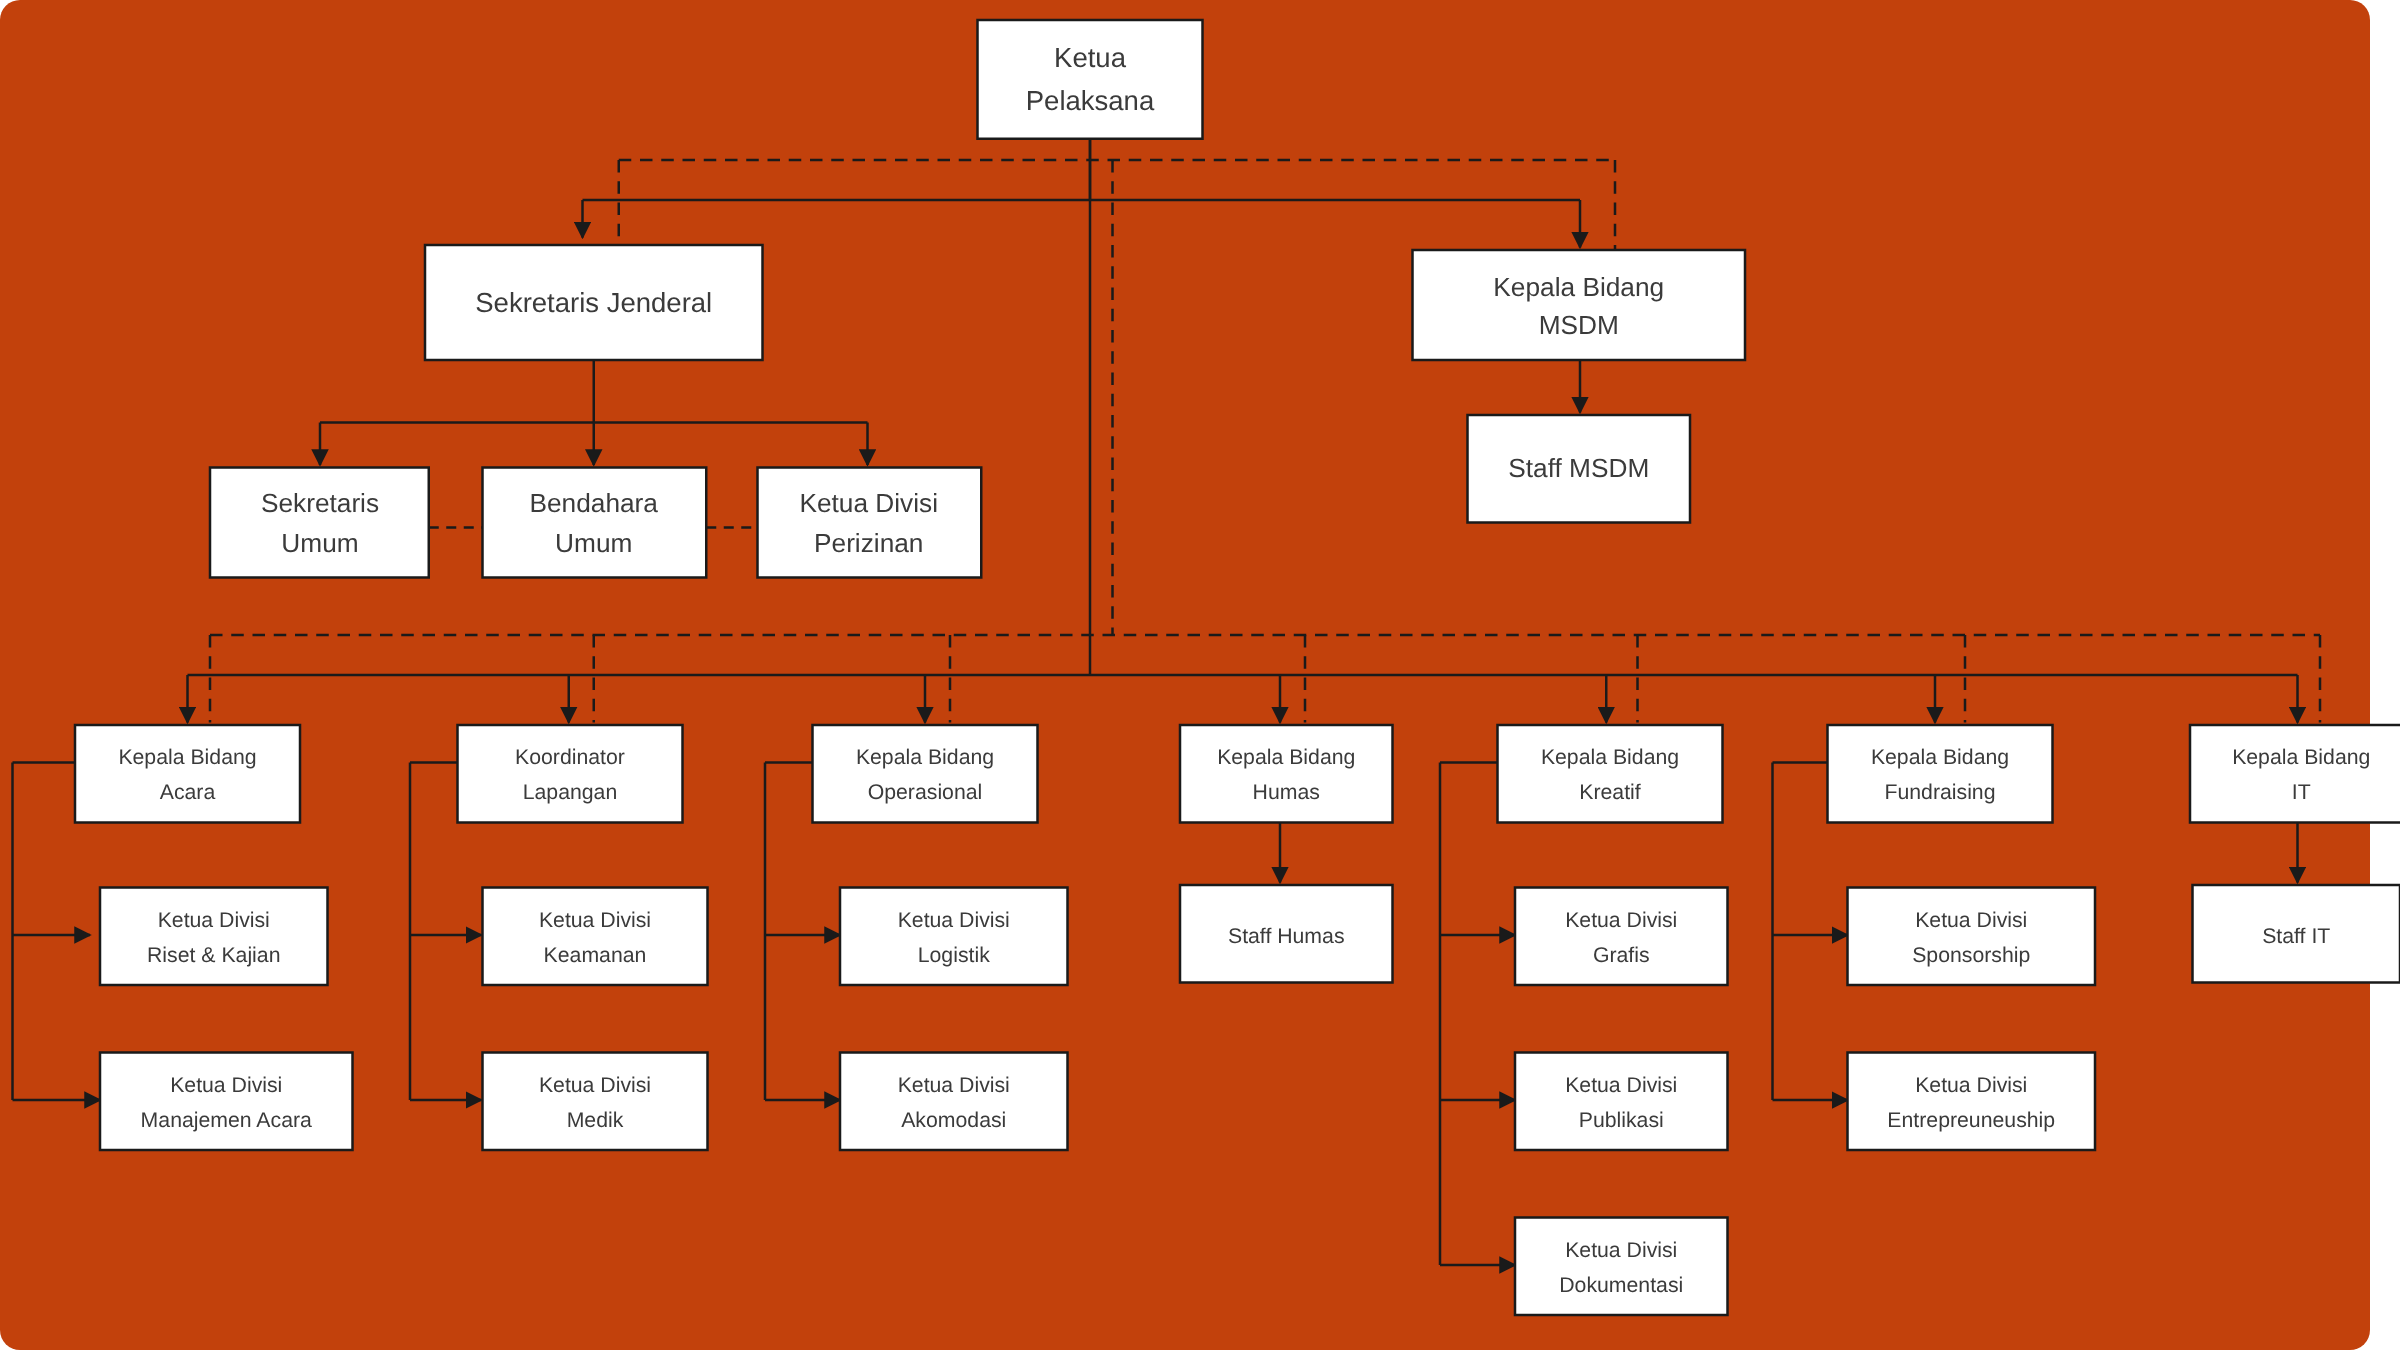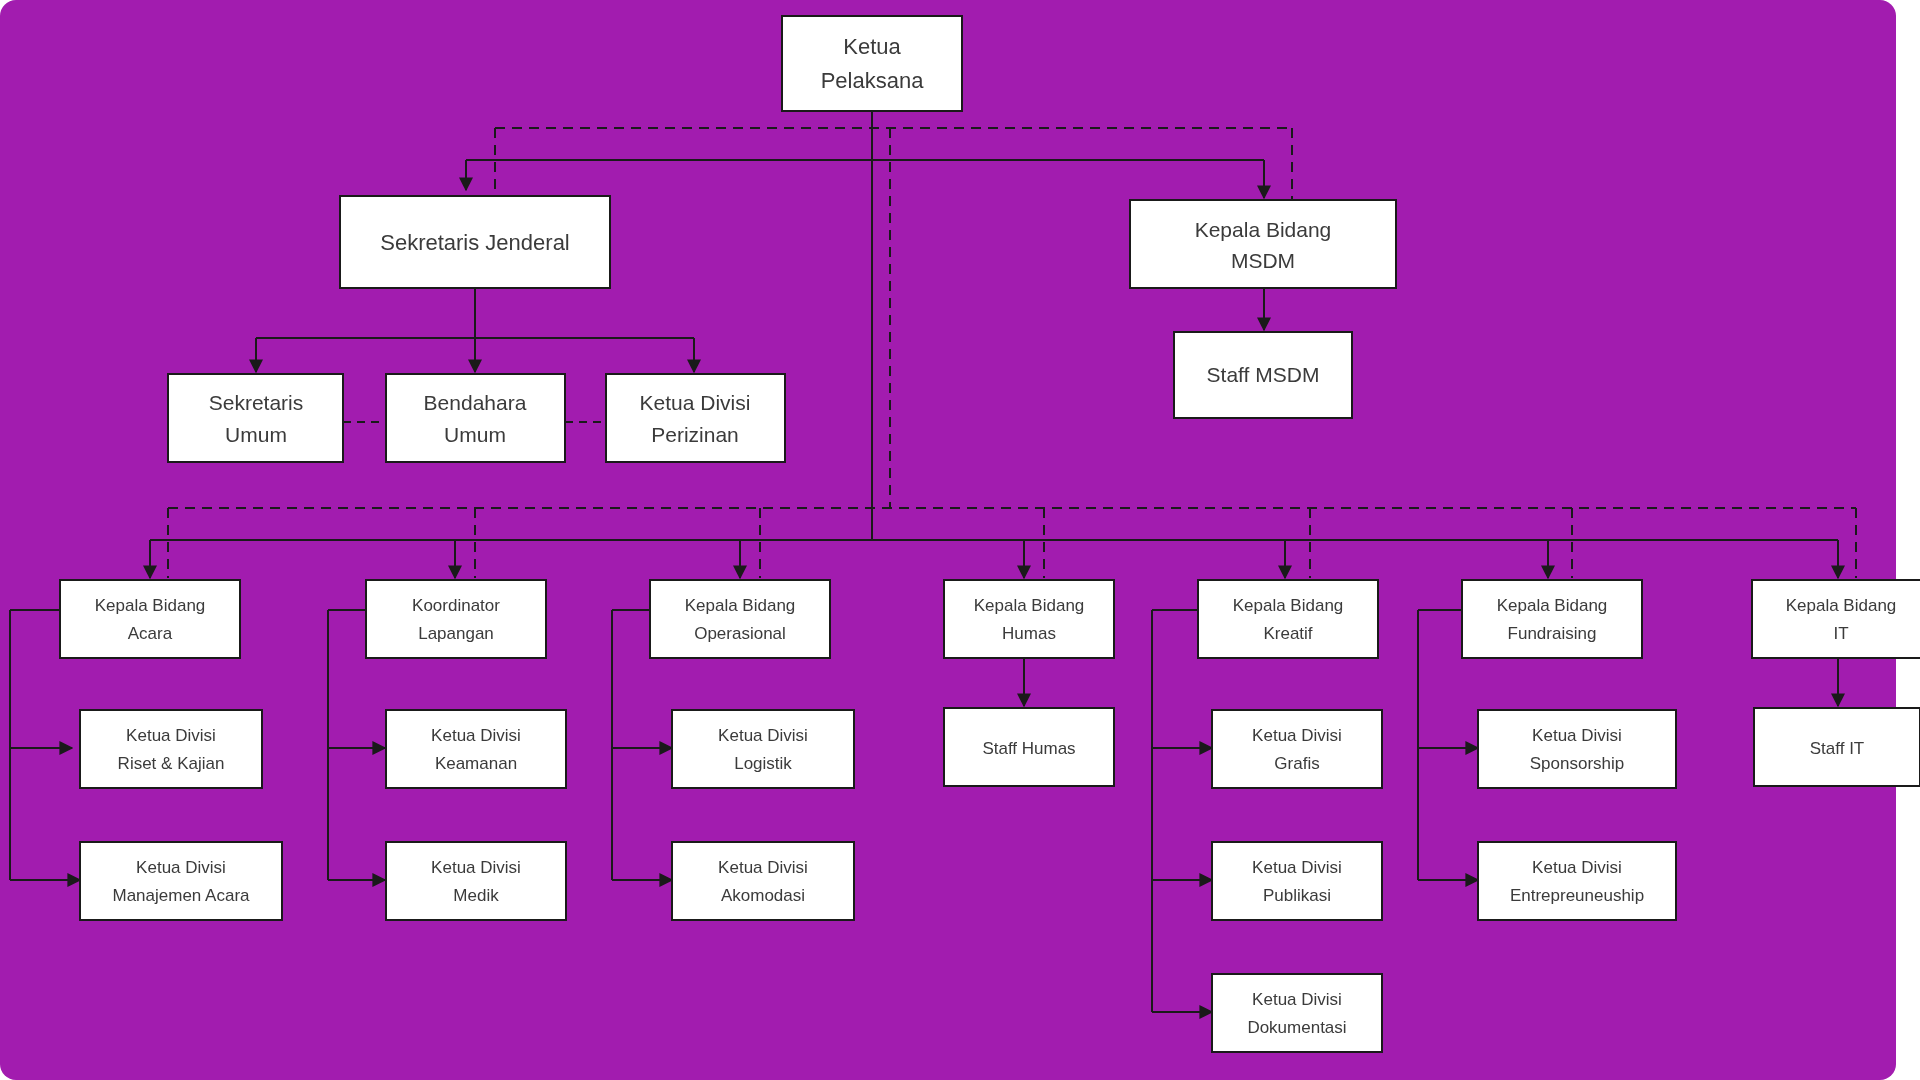--- a/index.html
+++ b/index.html
@@ -9,21 +9,21 @@
     background: #ffffff;
     width: 1920px;
     height: 1080px;
     overflow: hidden;
     font-family: "Liberation Sans", sans-serif;
   }
   #chart-root {
     position: relative;
     width: 1896px;
     height: 1080px;
-    background: #a21caf;
+    background: #c2410c;
     border-radius: 16px;
   }
   svg#org-svg {
     position: absolute;
     left: 0;
     top: 0;
     width: 1920px;
     height: 1080px;
     display: block;
   }

